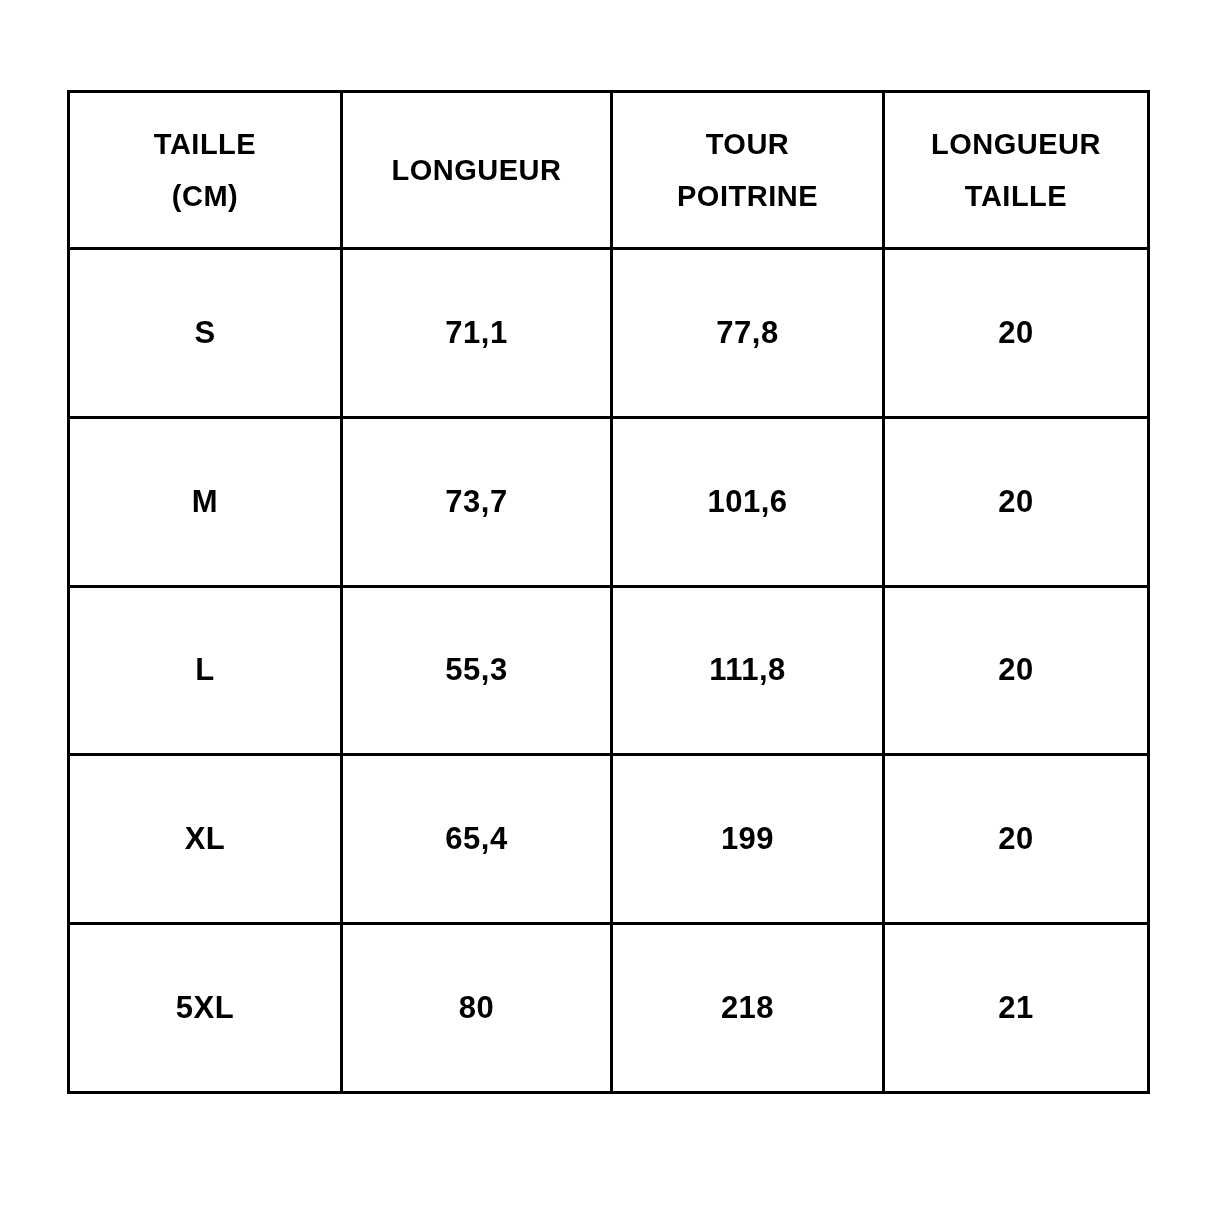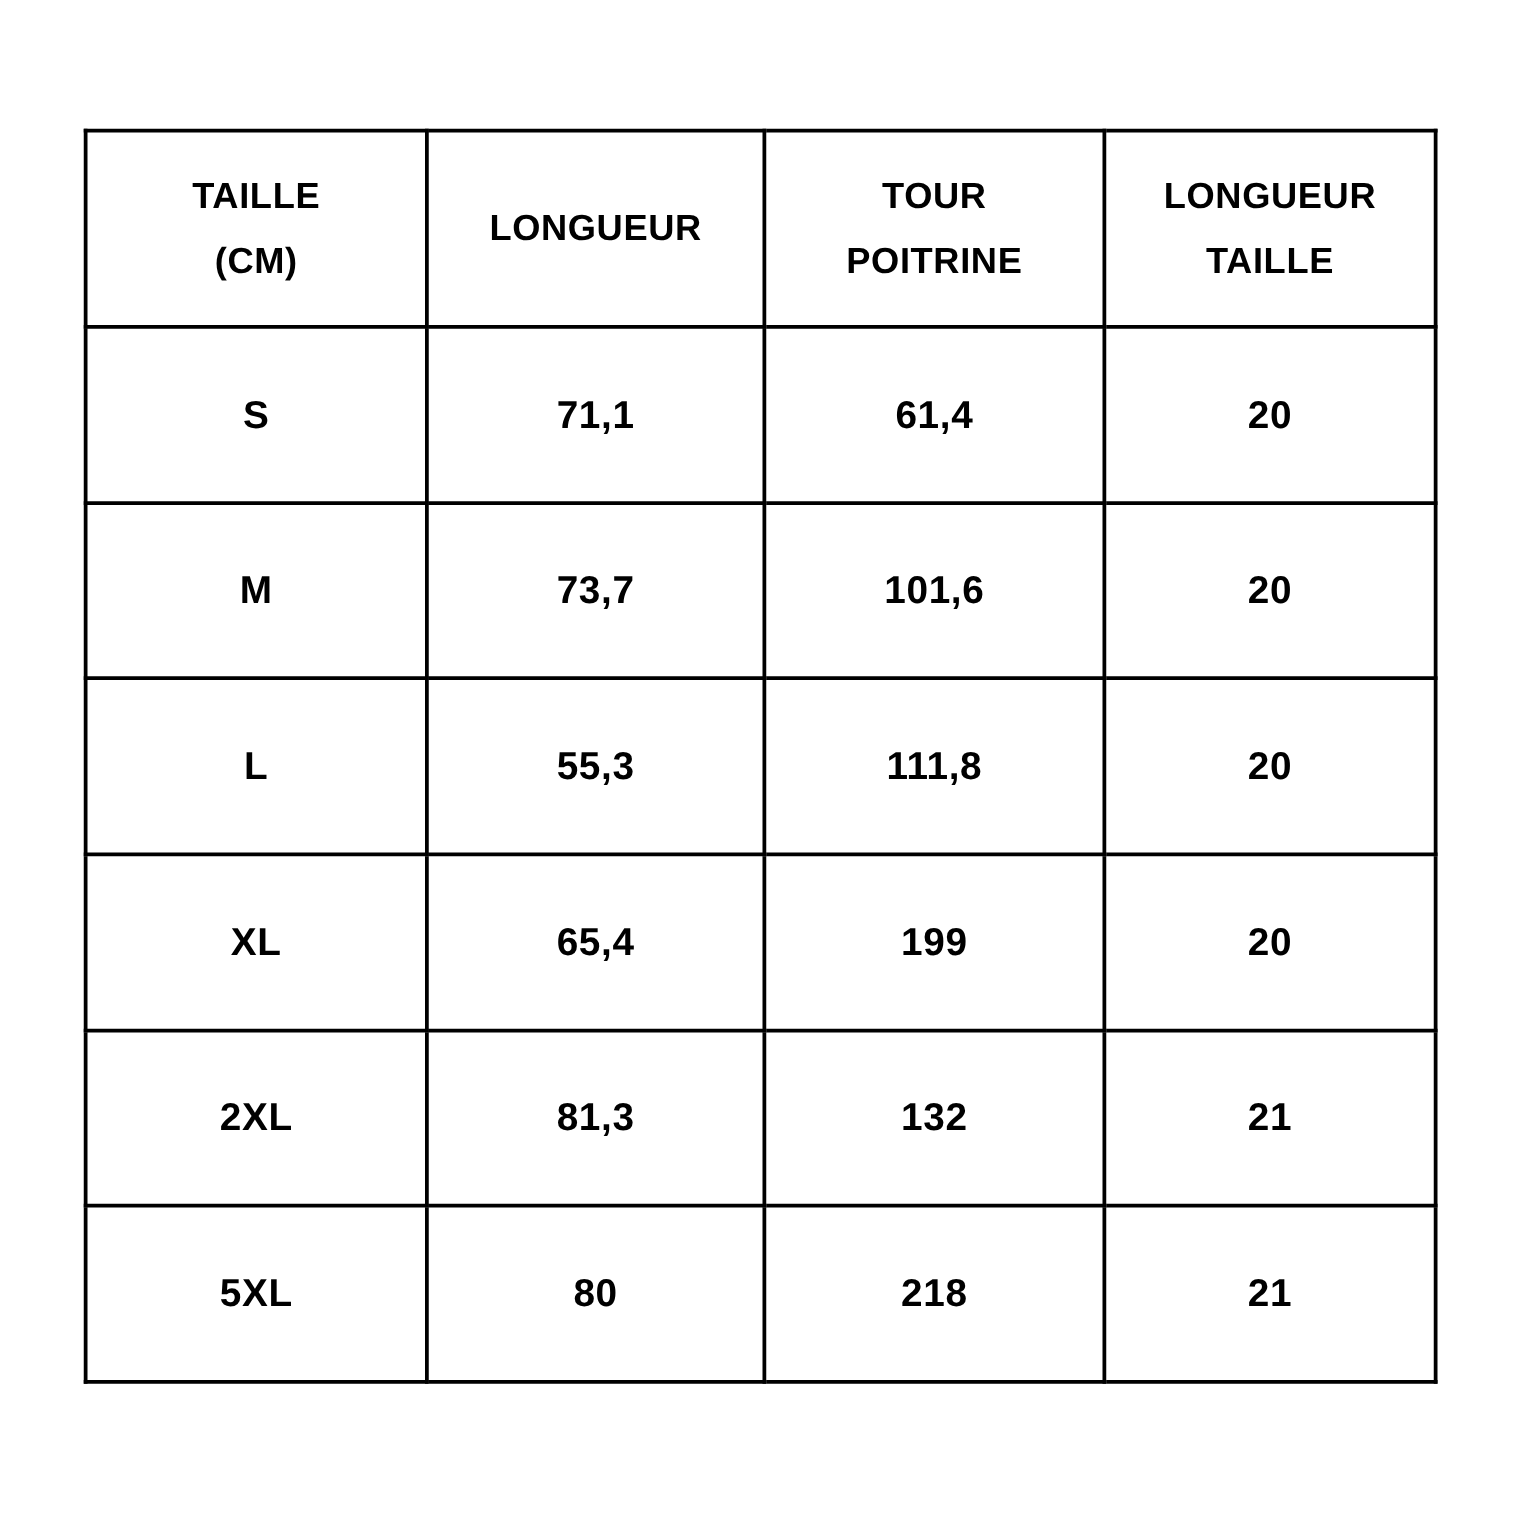--- a/index.html
+++ b/index.html
@@ -6,21 +6,21 @@
     margin: 0;
     padding: 0;
     background: #ffffff;
     width: 1214px;
     height: 1214px;
     font-family: "Liberation Sans", sans-serif;
   }
   .size-table {
     position: absolute;
     left: 67px;
-    top: 103px;
+    top: 90px;
     width: 1080px;
     height: 1004px;
     border-collapse: collapse;
     table-layout: fixed;
     background: #ffffff;
     border-radius: 11px;
   }
   .size-table th,
   .size-table td {
     border: 3px solid #000000;
@@ -72,21 +72,21 @@
       <th>
         <span class="hline">LONGUEUR</span>
         <span class="hline">TAILLE</span>
       </th>
     </tr>
   </thead>
   <tbody>
     <tr>
       <td>S</td>
       <td>71,1</td>
-      <td>61,4</td>
+      <td>77,8</td>
       <td>20</td>
     </tr>
     <tr>
       <td>M</td>
       <td>73,7</td>
       <td>101,6</td>
       <td>20</td>
     </tr>
     <tr>
       <td>L</td>
@@ -94,25 +94,19 @@
       <td>111,8</td>
       <td>20</td>
     </tr>
     <tr>
       <td>XL</td>
       <td>65,4</td>
       <td>199</td>
       <td>20</td>
     </tr>
     <tr>
-      <td>2XL</td>
-      <td>81,3</td>
-      <td>132</td>
-      <td>21</td>
-    </tr>
-    <tr>
       <td>5XL</td>
       <td>80</td>
       <td>218</td>
       <td>21</td>
     </tr>
   </tbody>
 </table>
 
 </body></html>

